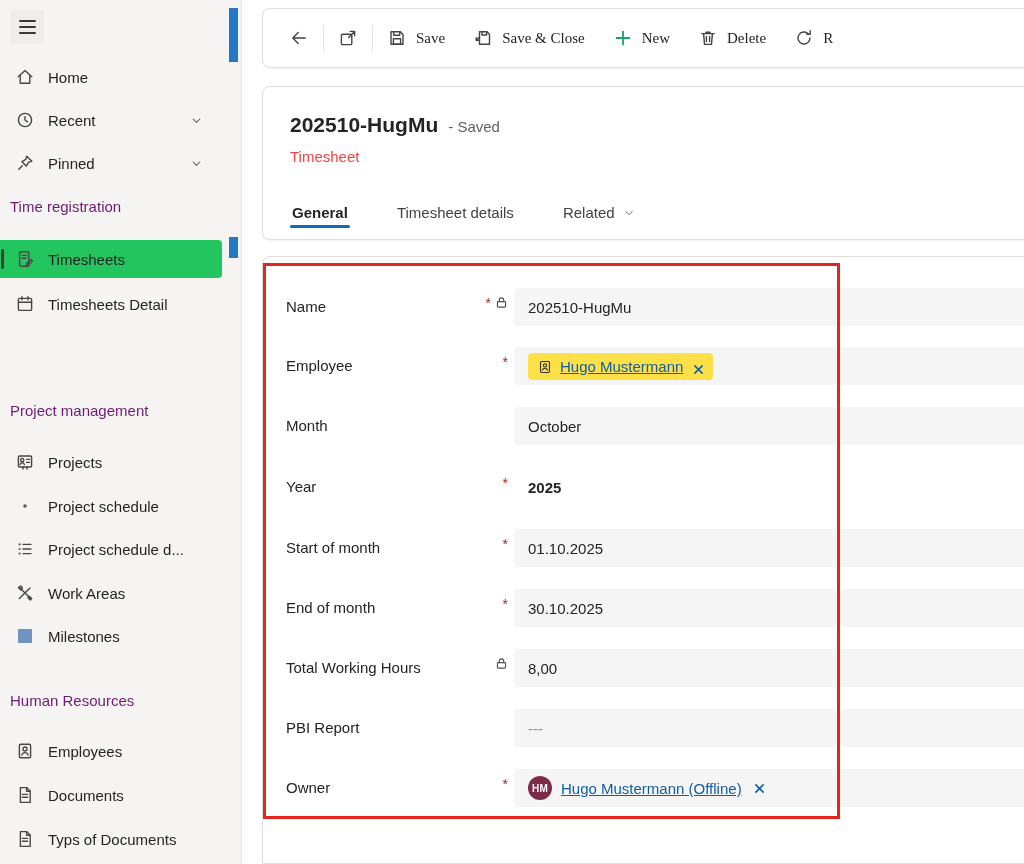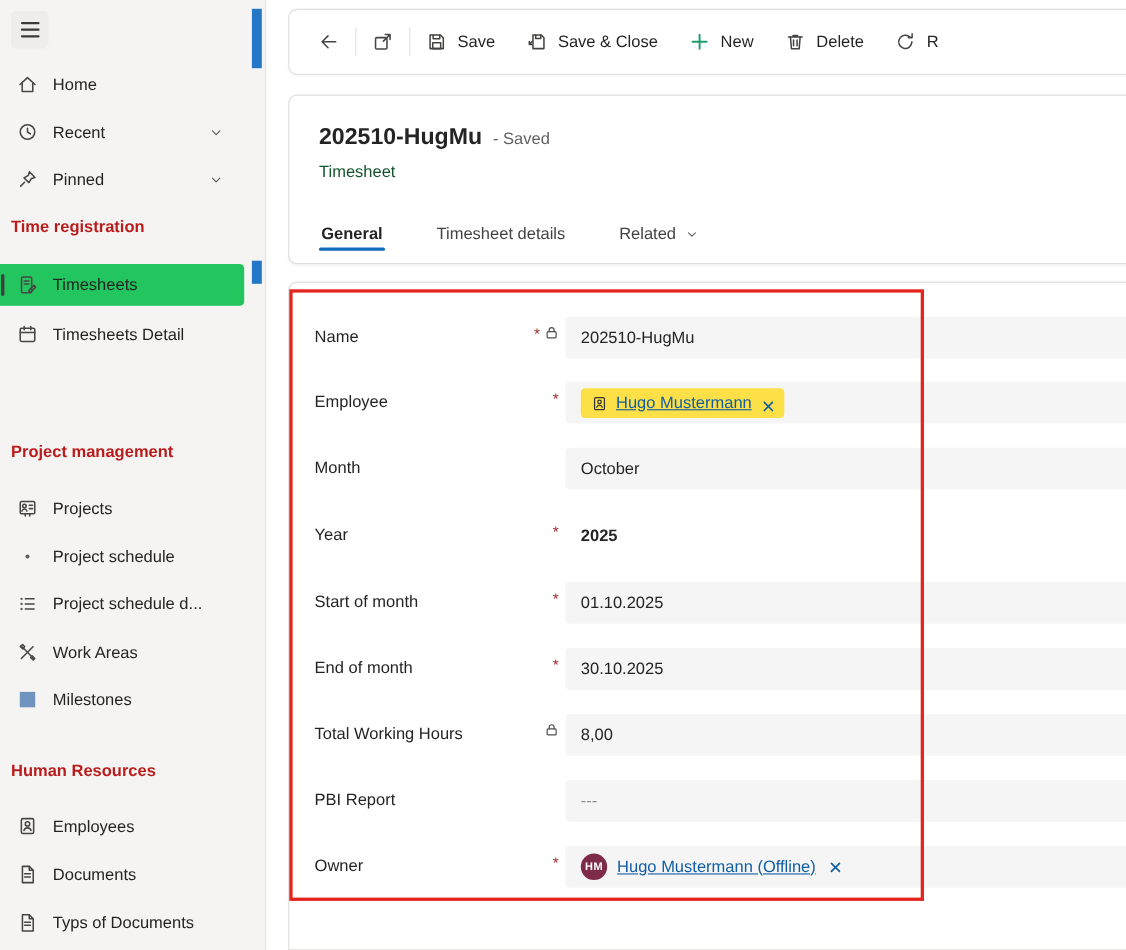--- a/index.html
+++ b/index.html
@@ -1,44 +1,44 @@
 <!DOCTYPE html>
 <html><head>
 <meta charset="utf-8">
 <style>
   *{margin:0;padding:0;box-sizing:border-box}
   html,body{width:1024px;height:864px}
   body{position:relative;overflow:hidden;background:#fff;font-family:"Liberation Sans",sans-serif;color:#242424}
-  button{font-family:Liberation Sans, sans-serif;border:none;background:none;cursor:pointer;color:inherit}
+  button{font-family:Liberation Serif, serif;border:none;background:none;cursor:pointer;color:inherit}
   svg{display:block}
   .ic{width:20px;height:20px;fill:none;stroke:#484644;stroke-width:1.4;stroke-linecap:round;stroke-linejoin:round;flex:none}
   .chev{width:15px;height:15px;fill:none;stroke:#5b5b5b;stroke-width:1.4;stroke-linecap:round;stroke-linejoin:round;margin-left:auto;margin-right:38px}
   
   .sidebar{position:absolute;left:0;top:0;width:242px;height:864px;background:#f5f4f2;border-right:1px solid #e7e5e3}
   .hamburger{position:absolute;left:10px;top:10px;width:34px;height:34px;background:#eeedeb;border-radius:4px;display:flex;flex-direction:column;justify-content:center;align-items:center;gap:4px}
   .hline{width:17px;height:2px;background:#3a3a3a;border-radius:1px}
   .nav-row{position:absolute;left:0;width:242px;height:38px;display:flex;align-items:center;gap:13px;padding-left:15px;font-size:15px;cursor:pointer}
   .nav-row.selected{background:#22c55e;width:222px;border-radius:0 4px 4px 0}
   .nav-row.selected::before{content:"";position:absolute;left:1px;top:9px;bottom:9px;width:3px;border-radius:2px;background:#3f3e3d}
-  .section-header{position:absolute;left:10px;font-size:15px;font-weight:bold;color:#b91c1c}
+  .section-header{position:absolute;left:10px;font-size:15px;font-weight:normal;color:#701a75}
   
   .thumb{position:absolute;left:229px;width:9px;background:#2476c6;z-index:6}
   
   .card{position:absolute;background:#fff;border:1px solid #e0dedc;border-radius:8px;box-shadow:0 1px 2px rgba(0,0,0,.05)}
   
   .cmdbar{left:262px;top:8px;width:772px;height:60px;display:flex;align-items:center;padding-left:12px;overflow:hidden}
   .cmd-item{display:flex;align-items:center;gap:9px;font-size:15px;color:#242424;padding:0 14px;height:42px;border-radius:4px;cursor:pointer;white-space:nowrap;flex:none}
   .cmd-ic{width:20px;height:20px;fill:none;stroke:#454442;stroke-width:1.4;stroke-linecap:round;stroke-linejoin:round;flex:none}
   .cmd-divider{width:1px;height:26px;background:#e3e1df;flex:none}
   
   .header-card{left:262px;top:86px;width:772px;height:154px}
   .title-row{position:absolute;left:27px;top:26px;display:flex;align-items:baseline;gap:10px;white-space:nowrap}
   .record-title{font-size:21px;font-weight:bold;color:#242424}
   .save-status{font-size:15px;color:#616161}
-  .entity-type{position:absolute;left:27px;top:61px;font-size:15px;color:#14532d}
+  .entity-type{position:absolute;left:27px;top:61px;font-size:15px;color:#ef4444}
   .tabs{position:absolute;left:27px;bottom:0;display:flex;gap:45px}
   .tab{position:relative;font-size:15px;color:#424242;padding:0 2px 18px;cursor:pointer;display:flex;align-items:center;gap:7px}
   .tab.active{font-weight:bold;color:#242424}
   .tab.active::after{content:"";position:absolute;left:0;right:0;bottom:11px;height:3px;background:#0f6cbd;border-radius:3px}
   .chevd{width:14px;height:14px;fill:none;stroke:#5b5b5b;stroke-width:1.4;stroke-linecap:round;stroke-linejoin:round}
   
   .form-card{left:262px;top:256px;width:772px;height:608px;border-radius:8px 8px 0 0}
   .form-row{position:absolute;left:0;right:0;height:38px}
   .f-label{position:absolute;left:23px;top:10px;font-size:15px;color:#242424}
   .f-markers{position:absolute;left:150px;width:95px;top:0;height:38px;display:flex;justify-content:flex-end;align-items:flex-start;gap:4px;padding-top:8px}

